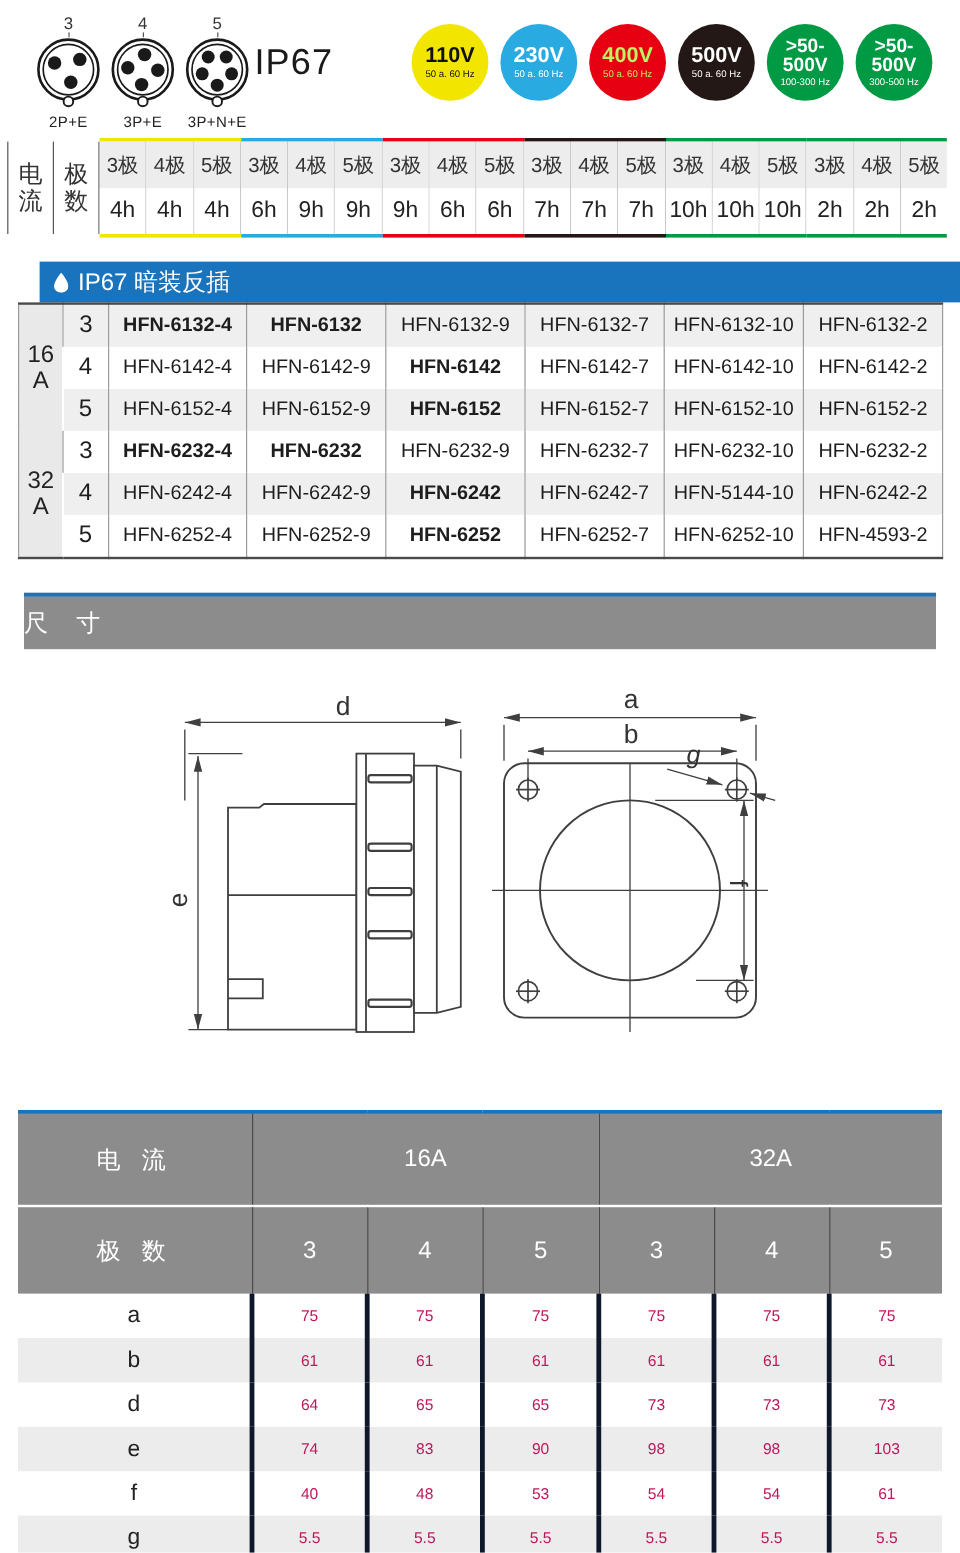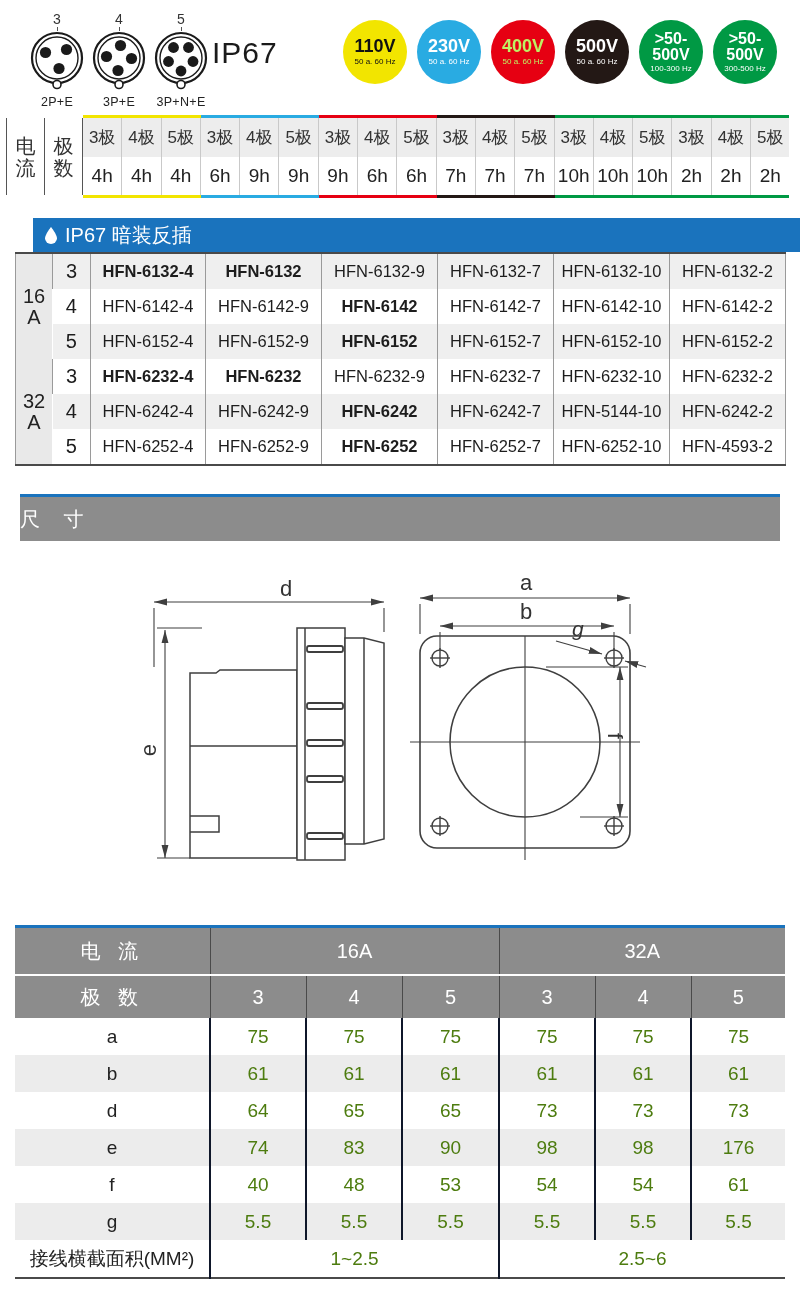--- a/index.html
+++ b/index.html
@@ -55,26 +55,26 @@
   .gray-bar{position:absolute;left:20px;top:494px;width:760px;height:47px;background:#8c8c8c;
             border-top:3px solid #1a73bd;display:flex;align-items:center;color:#fff;
             font-size:20px;box-sizing:border-box;letter-spacing:9px;}
   .drawing{position:absolute;}
   .drawing text{font-family:"Liberation Sans","DejaVu Sans",sans-serif;fill:#333;}
 
   
   #dim-table{position:absolute;left:15px;top:925px;width:770px;border-collapse:collapse;
              table-layout:fixed;border-top:3px solid #1a73bd;border-bottom:2.5px solid #4a4a4a;}
   #dim-table th{background:#8c8c8c;color:#fff;font-weight:normal;font-size:20px;
-                border-left:1px solid #4a4a4a;padding:1px;}
+                border-left:1px solid #4a4a4a;padding:16px;}
   #dim-table th.nl{border-left:none;letter-spacing:6px;}
   #dim-table tr.hr1 th{height:44px;border-bottom:2.5px solid #fff;}
   #dim-table tr.hr2 th{height:40px;}
-  #dim-table td{height:37px;text-align:center;font-size:19px;color:#4d7c0f;
-                border-left:2px solid #0f172a;padding:0;}
+  #dim-table td{height:37px;text-align:center;font-size:13px;color:#be185d;
+                border-left:4px solid #0f172a;padding:0;}
   #dim-table td.lab{border-left:none;font-size:19px;color:#222;}
   #dim-table tbody tr:nth-child(even){background:#ececec;}
 </style>
 </head>
 <body>
 
 <div id="page">
 
   <div class="connectors">
     <figure class="conn">
@@ -475,21 +475,21 @@
           <td>73</td>
           <td>73</td>
         </tr>
         <tr>
           <td class="lab">e</td>
           <td>74</td>
           <td>83</td>
           <td>90</td>
           <td>98</td>
           <td>98</td>
-          <td>176</td>
+          <td>103</td>
         </tr>
         <tr>
           <td class="lab">f</td>
           <td>40</td>
           <td>48</td>
           <td>53</td>
           <td>54</td>
           <td>54</td>
           <td>61</td>
         </tr>

